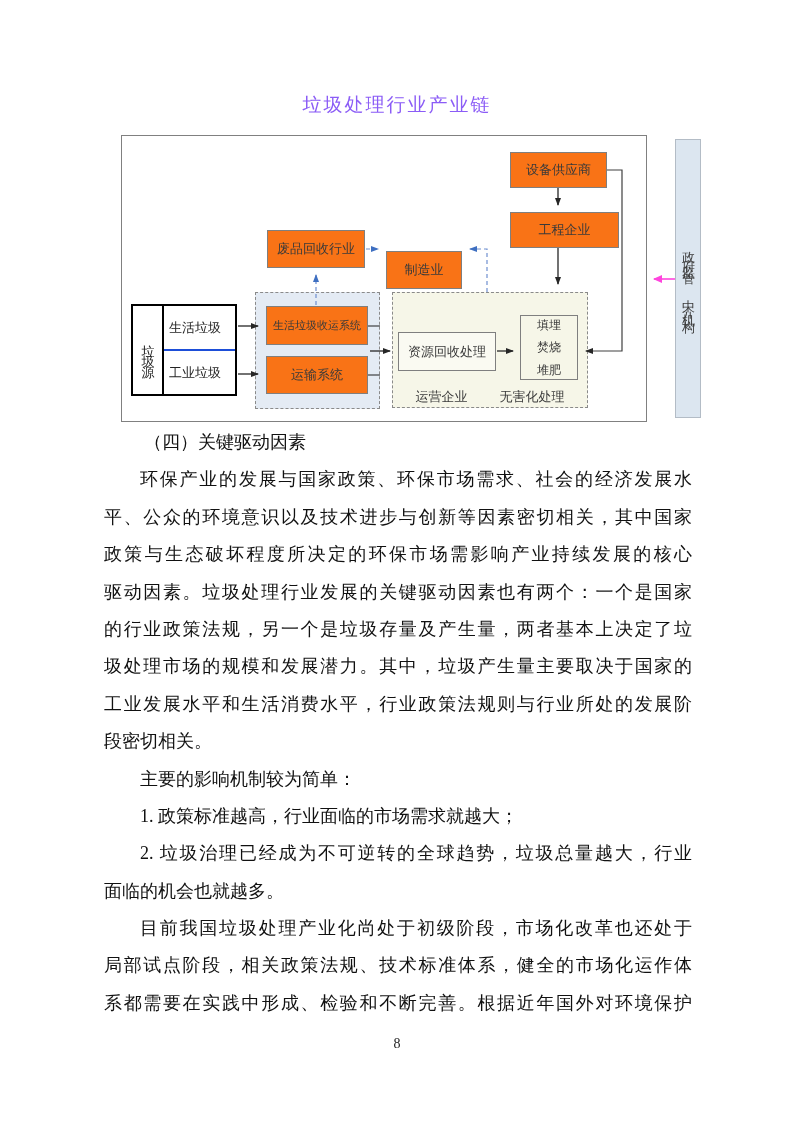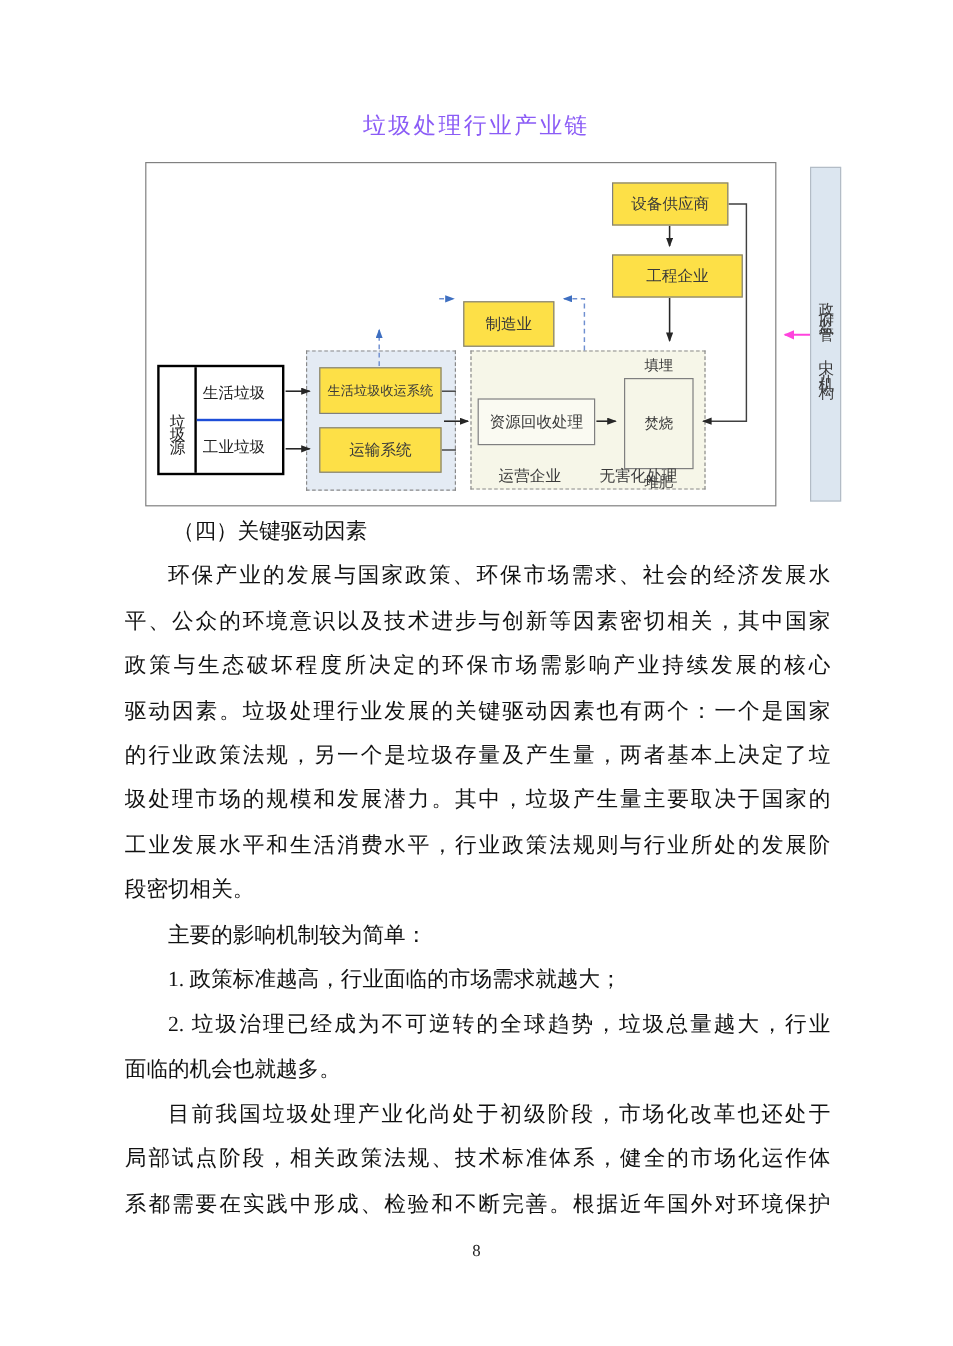--- a/index.html
+++ b/index.html
@@ -16,34 +16,34 @@
   .frame {
     position:absolute; left:121px; top:135px; width:526px; height:287px;
     border:1px solid #808080; background:#ffffff; z-index:1;
   }
   .region {
     position:absolute; border:1px dashed #8a8a8a; z-index:2;
   }
   .region-blue { left:255px; top:292px; width:125px; height:117px; background:#e4ebf4; }
   .region-yellow { left:392px; top:292px; width:196px; height:116px; background:#f6f6e8; }
   .dbox {
-    position:absolute; background:#fde047; border:1px solid #7f7f7f;
+    position:absolute; background:#f97316; border:1px solid #7f7f7f;
     display:flex; align-items:center; justify-content:center;
     font-size:13px; color:#3a3a3a; z-index:4; text-align:center;
   }
   .box-equipment { left:510px; top:152px; width:97px; height:36px; }
   .box-engineering { left:510px; top:212px; width:109px; height:36px; }
   .box-recycling { left:267px; top:230px; width:98px; height:38px; }
   .box-manufacturing { left:386px; top:230px; width:76px; height:38px;margin-top:21px; }
   .box-collection { left:266px; top:306px; width:102px; height:39px; font-size:11px; }
   .box-transport { left:266px; top:356px; width:102px; height:38px; }
   .box-resource { left:398px; top:332px; width:98px; height:39px; background:#fafaf2; }
   .box-disposal {
-    left:520px; top:315px; width:58px; height:76px; background:transparent;
-    flex-direction:column; font-size:12px; line-height:1.85; border:1px solid #7f7f7f;gap:27px;
+    left:520px; top:315px; width:58px; height:65px; background:transparent;
+    flex-direction:column; font-size:12px; line-height:1.85; border:1px solid #7f7f7f;
   }
   .ops-labels {
     position:absolute; left:392px; top:388px; width:196px; z-index:4;
     display:flex; justify-content:center; gap:32px; font-size:13px; color:#3a3a3a;
   }
   .src-table {
     position:absolute; left:131px; top:304px; width:106px; height:92px;
     border:2px solid #000; background:#fff; display:flex; z-index:4; color:#222;
   }
   .src-left {
@@ -108,20 +108,21 @@
     <line x1="370" y1="351" x2="390" y2="351" stroke="#262626" stroke-width="1.3" marker-end="url(#ab)"></line>
     <line x1="497" y1="351" x2="513" y2="351" stroke="#262626" stroke-width="1.3" marker-end="url(#ab)"></line>
     <line x1="366" y1="249" x2="378" y2="249" stroke="#6f8fd0" stroke-width="1.2" stroke-dasharray="4 3" marker-end="url(#abl)"></line>
     <path d="M487,292 L487,249 L470,249" fill="none" stroke="#6f8fd0" stroke-width="1.2" stroke-dasharray="4 3" marker-end="url(#abl)"></path>
     <line x1="316" y1="305" x2="316" y2="275" stroke="#6f8fd0" stroke-width="1.2" stroke-dasharray="4 3" marker-end="url(#abl)"></line>
     <line x1="675" y1="279" x2="654" y2="279" stroke="#ff44dd" stroke-width="1.6" marker-end="url(#apk)"></line>
   </svg>
 
   <div class="dbox box-equipment">设备供应商</div>
   <div class="dbox box-engineering">工程企业</div>
+  <div class="dbox box-recycling">废品回收行业</div>
   <div class="dbox box-manufacturing">制造业</div>
   <div class="dbox box-collection">生活垃圾收运系统</div>
   <div class="dbox box-transport">运输系统</div>
   <div class="dbox box-resource">资源回收处理</div>
   <div class="dbox box-disposal">
     <span>填埋</span>
     <span>焚烧</span>
     <span>堆肥</span>
   </div>
   <div class="ops-labels">

